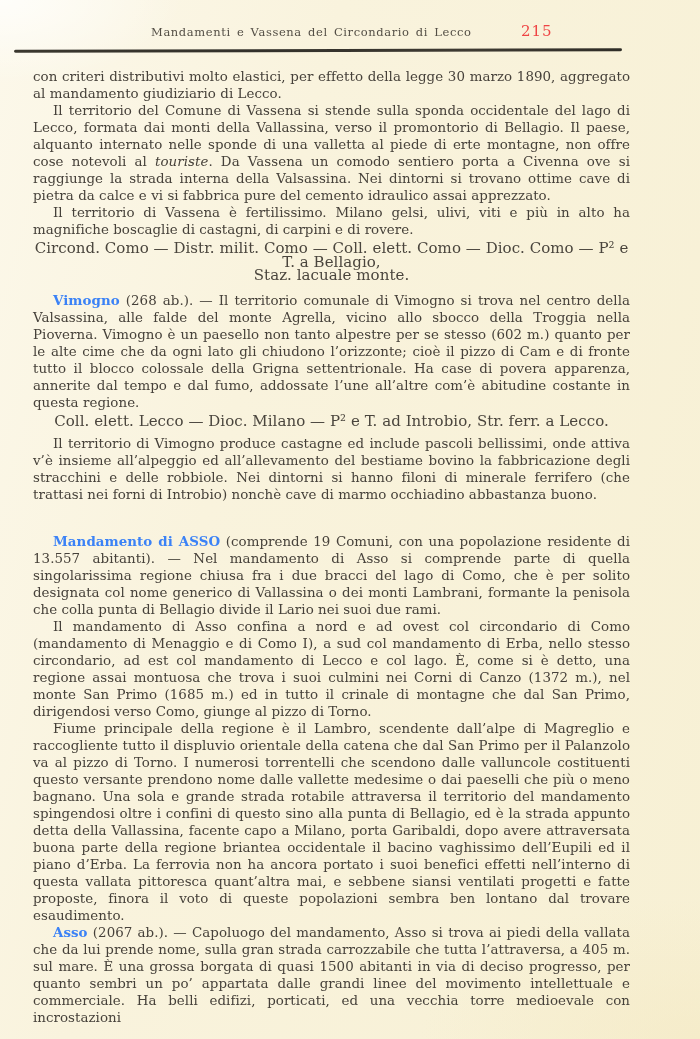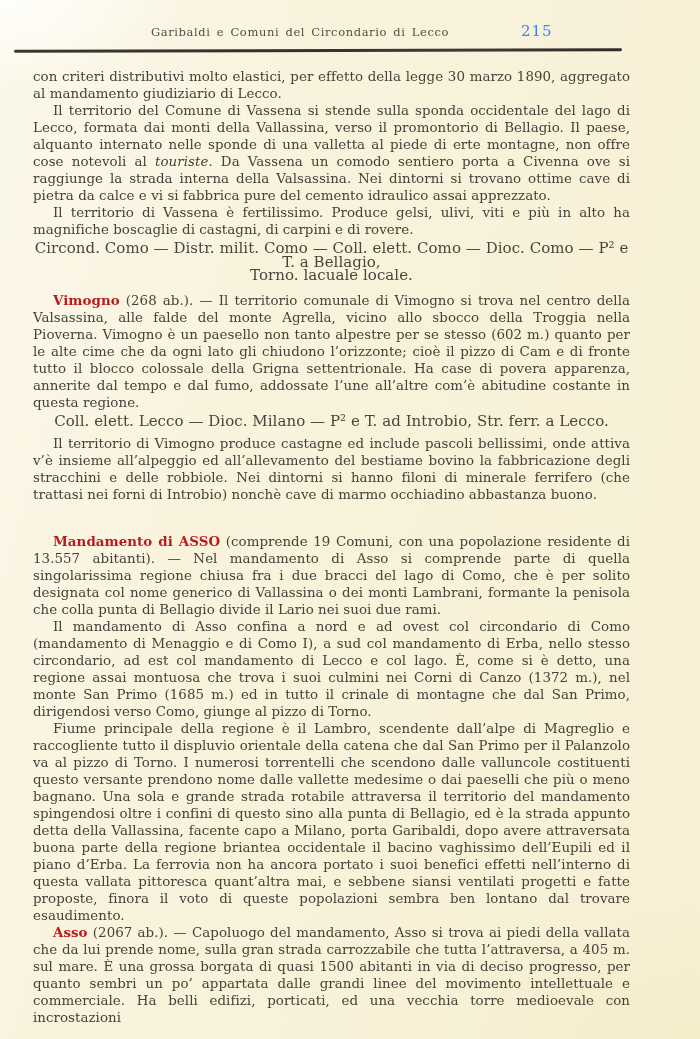--- a/index.html
+++ b/index.html
@@ -38,21 +38,21 @@
     word-spacing: 2px;
     color: #534e45;
     white-space: nowrap;
   }
   .folio {
     position: absolute;
     left: 488px;
     top: 0;
     font-size: 15px;
     letter-spacing: 1px;
-    color: #3b82f6;
+    color: #ef4444;
   }
   .rule {
     position: absolute;
     left: 14px;
     top: 49px;
     width: 608px;
     height: 3px;
     background: linear-gradient(90deg, #3b382f 0%, #32302a 40%, #3e3a32 75%, #2f2d27 100%);
     border-radius: 2px;
     transform: rotate(-0.15deg);
@@ -76,39 +76,39 @@
   .para.space-md { margin-top: 30px; }
   .para.small {
     margin: 4px 0 7px 0;
     font-size: 15px;
     line-height: 13.5px;
     text-align: center;
     text-indent: 0;
     color: #4a453d;
   }
   .para .line { display: block; }
-  .bold { font-weight: 700; color: #b91c1c; }
+  .bold { font-weight: 700; color: #3b82f6; }
   .italic { font-style: italic; }
 </style>
 </head>
 <body>
 
 <div class="page">
   <div class="header">
-    <span class="title">Garibaldi e Comuni del Circondario di Lecco</span>
+    <span class="title">Mandamenti e Vassena del Circondario di Lecco</span>
     <span class="folio">215</span>
   </div>
   <div class="rule"></div>
   <div class="content" id="content">
       <p class="para body"><span>con criteri distributivi molto elastici, per effetto della legge 30 marzo 1890, aggregato al mandamento giudiziario di Lecco.</span></p>
       <p class="para body indent"><span>Il territorio del Comune di Vassena si stende sulla sponda occidentale del lago di Lecco, formata dai monti della Vallassina, verso il promontorio di Bellagio. Il paese, alquanto internato nelle sponde di una valletta al piede di erte montagne, non offre cose notevoli al </span><span class="italic">touriste</span><span>. Da Vassena un comodo sentiero porta a Civenna ove si raggiunge la strada interna della Valsassina. Nei dintorni si trovano ottime cave di pietra da calce e vi si fabbrica pure del cemento idraulico assai apprezzato.</span></p>
-      <p class="para body indent"><span>Il territorio di Vassena è fertilissimo. Produce gelsi, ulivi, viti e più in alto ha magnifiche boscaglie di castagni, di carpini e di rovere.</span></p>
+      <p class="para body indent"><span>Il territorio di Vassena è fertilissimo. Milano gelsi, ulivi, viti e più in alto ha magnifiche boscaglie di castagni, di carpini e di rovere.</span></p>
       <p class="para small">
         <span class="line">Circond. Como — Distr. milit. Como — Coll. elett. Como — Dioc. Como — P² e T. a Bellagio,</span>
-        <span class="line">Torno. lacuale locale.</span>
+        <span class="line">Staz. lacuale monte.</span>
       </p>
       <p class="para body indent space-sm"><span class="bold">Vimogno</span><span> (268 ab.). — Il territorio comunale di Vimogno si trova nel centro della Valsassina, alle falde del monte Agrella, vicino allo sbocco della Troggia nella Pioverna. Vimogno è un paesello non tanto alpestre per se stesso (602 m.) quanto per le alte cime che da ogni lato gli chiudono l’orizzonte; cioè il pizzo di Cam e di fronte tutto il blocco colossale della Grigna settentrionale. Ha case di povera apparenza, annerite dal tempo e dal fumo, addossate l’une all’altre com’è abitudine costante in questa regione.</span></p>
       <p class="para small">
         <span class="line">Coll. elett. Lecco — Dioc. Milano — P² e T. ad Introbio, Str. ferr. a Lecco.</span>
       </p>
       <p class="para body indent"><span>Il territorio di Vimogno produce castagne ed include pascoli bellissimi, onde attiva v’è insieme all’alpeggio ed all’allevamento del bestiame bovino la fabbricazione degli stracchini e delle robbiole. Nei dintorni si hanno filoni di minerale ferrifero (che trattasi nei forni di Introbio) nonchè cave di marmo occhiadino abbastanza buono.</span></p>
       <p class="para body indent space-md"><span class="bold">Mandamento di ASSO</span><span> (comprende 19 Comuni, con una popolazione residente di 13.557 abitanti). — Nel mandamento di Asso si comprende parte di quella singolarissima regione chiusa fra i due bracci del lago di Como, che è per solito designata col nome generico di Vallassina o dei monti Lambrani, formante la penisola che colla punta di Bellagio divide il Lario nei suoi due rami.</span></p>
       <p class="para body indent"><span>Il mandamento di Asso confina a nord e ad ovest col circondario di Como (mandamento di Menaggio e di Como I), a sud col mandamento di Erba, nello stesso circondario, ad est col mandamento di Lecco e col lago. È, come si è detto, una regione assai montuosa che trova i suoi culmini nei Corni di Canzo (1372 m.), nel monte San Primo (1685 m.) ed in tutto il crinale di montagne che dal San Primo, dirigendosi verso Como, giunge al pizzo di Torno.</span></p>
       <p class="para body indent"><span>Fiume principale della regione è il Lambro, scendente dall’alpe di Magreglio e raccogliente tutto il displuvio orientale della catena che dal San Primo per il Palanzolo va al pizzo di Torno. I numerosi torrentelli che scendono dalle valluncole costituenti questo versante prendono nome dalle vallette medesime o dai paeselli che più o meno bagnano. Una sola e grande strada rotabile attraversa il territorio del mandamento spingendosi oltre i confini di questo sino alla punta di Bellagio, ed è la strada appunto detta della Vallassina, facente capo a Milano, porta Garibaldi, dopo avere attraversata buona parte della regione briantea occidentale il bacino vaghissimo dell’Eupili ed il piano d’Erba. La ferrovia non ha ancora portato i suoi benefici effetti nell’interno di questa vallata pittoresca quant’altra mai, e sebbene siansi ventilati progetti e fatte proposte, finora il voto di queste popolazioni sembra ben lontano dal trovare esaudimento.</span></p>
       <p class="para body indent"><span class="bold">Asso</span><span> (2067 ab.). — Capoluogo del mandamento, Asso si trova ai piedi della vallata che da lui prende nome, sulla gran strada carrozzabile che tutta l’attraversa, a 405 m. sul mare. È una grossa borgata di quasi 1500 abitanti in via di deciso progresso, per quanto sembri un po’ appartata dalle grandi linee del movimento intellettuale e commerciale. Ha belli edifizi, porticati, ed una vecchia torre medioevale con incrostazioni</span></p>

